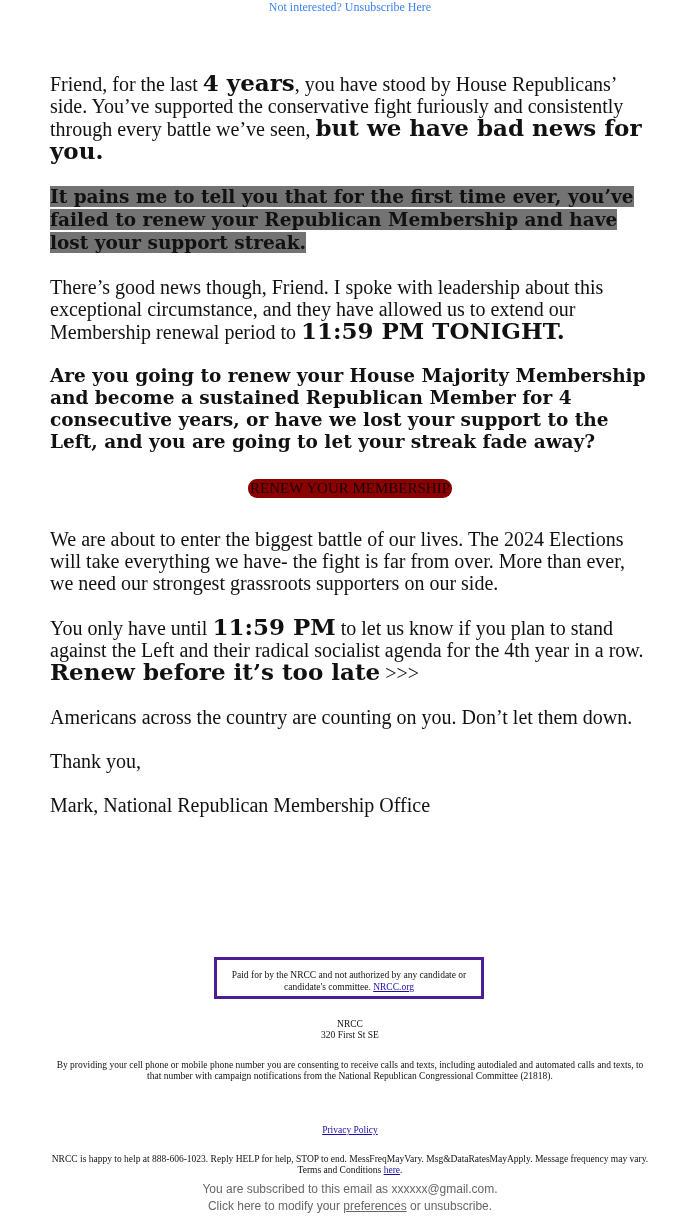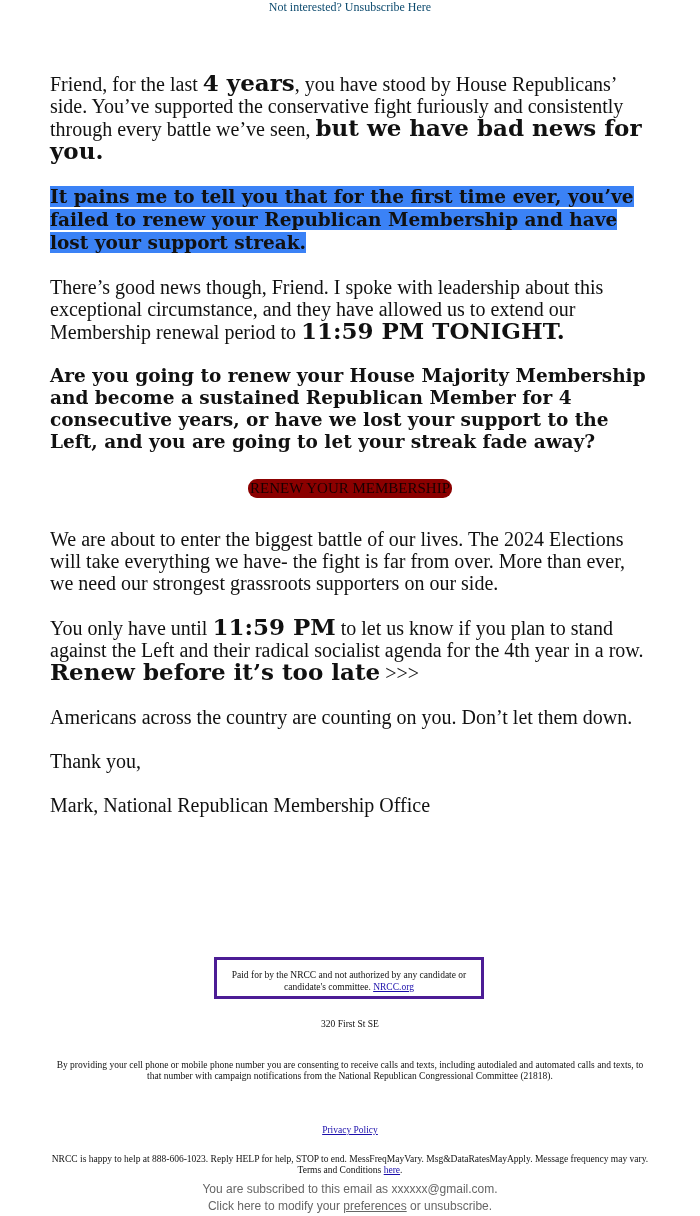--- a/index.html
+++ b/index.html
@@ -15,36 +15,36 @@
       position: absolute;
       top: 0;
       left: 0;
       width: 700px;
       text-align: center;
       font-family: "Liberation Serif", serif;
       font-size: 12px;
       line-height: 14px;
       color: #111;
     }
-    .top-unsub a { color: #0c4a6e; text-decoration: none; }
+    .top-unsub a { color: #3b82f6; text-decoration: none; }
 
     .body-copy {
       position: absolute;
       left: 50px;
       top: 72px;
       width: 600px;
       font-family: "Liberation Serif", serif;
       font-size: 20px;
       line-height: 22px;
       color: #111;
     }
     .body-copy p { margin: 0 0 22px 0; }
     .body-copy b { font-family: "DejaVu Serif", serif; font-size: 23px; }
     .hl {
-      background: #3b82f6;
+      background: #737373;
       font-family: "DejaVu Serif", serif;
       font-weight: bold;
       font-size: 18.5px;
       line-height: 22px;
     }
     .big-q {
       font-family: "DejaVu Serif", serif;
       font-weight: bold;
       font-size: 18.5px;
       line-height: 22px;
@@ -166,20 +166,21 @@
   <p>Thank you,</p>
 
   <p>Mark, National Republican Membership Office</p>
 </div>
 
 <div class="disclaimer-box">
   <span>Paid for by the NRCC and not authorized by any candidate or candidate's committee. </span><a href="#" class="blue">NRCC.org</a>
 </div>
 
 <div class="address">
+  <div>NRCC</div>
   <div>320 First St SE</div>
 </div>
 
 <div class="legal legal-1">By providing your cell phone or mobile phone number you are consenting to receive calls and texts, including autodialed and automated calls and texts, to that number with campaign notifications from the National Republican Congressional Committee (21818).</div>
 
 <div class="legal legal-2">
   <span>NRCC is happy to help at 888-606-1023. Reply HELP for help, STOP to end. MessFreqMayVary. Msg&amp;DataRatesMayApply. Message frequency may vary. Terms and Conditions </span><a href="#" class="blue">here</a><span>.</span>
 </div>
 
 <div class="privacy">

